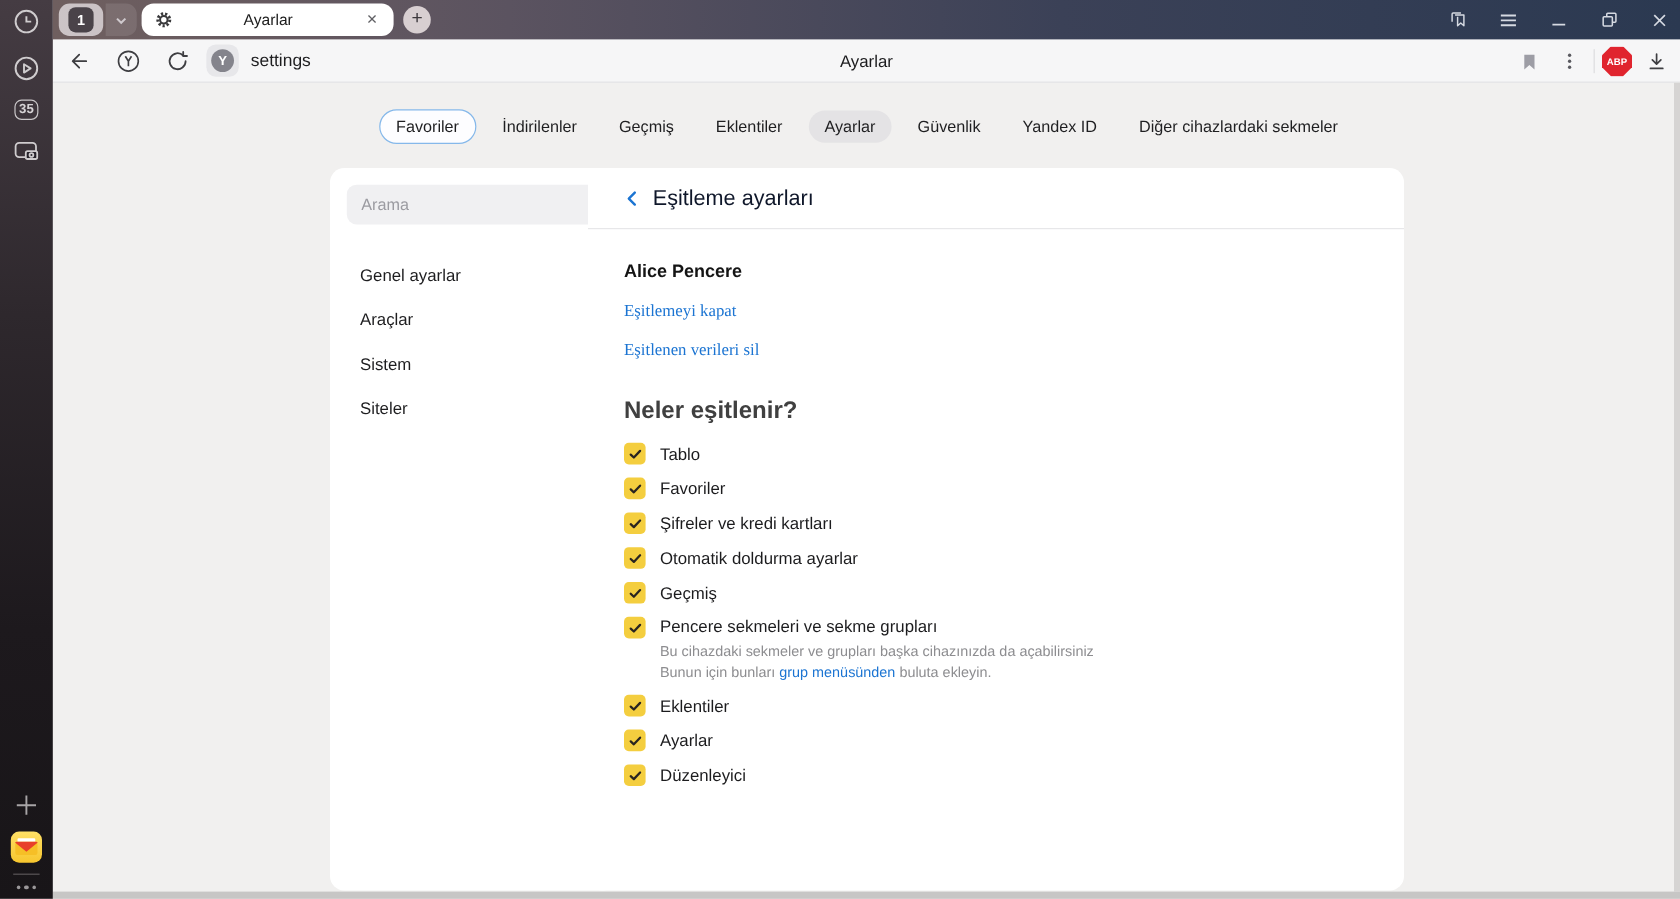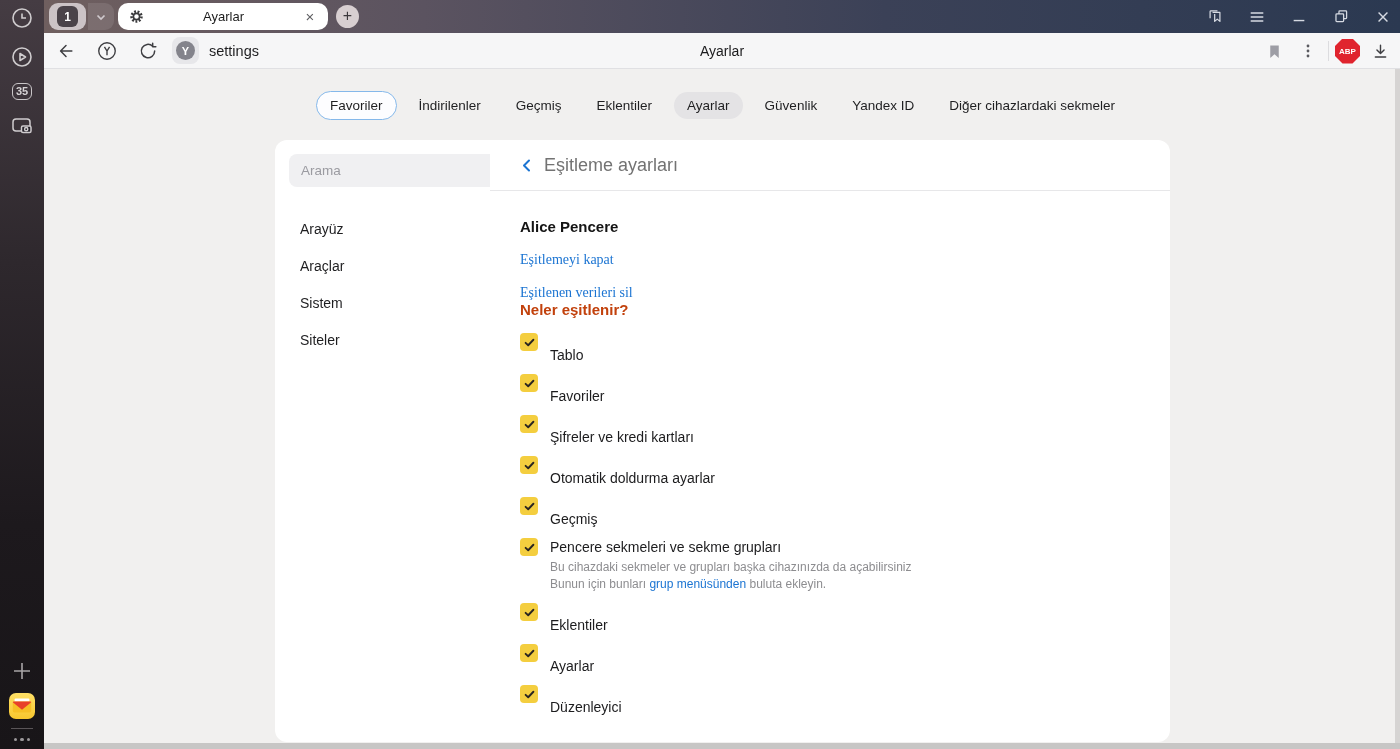--- a/index.html
+++ b/index.html
@@ -83,31 +83,31 @@
   .search-input { width:100%; height:33px; background:#f0f0f2; border:none; border-radius:8px;
     padding:0 12px; font-size:13.5px; font-family:inherit; color:#222; outline:none; }
   .search-input::placeholder { color:#9b9ba1; }
   .nav-list { margin-top:30px; display:flex; flex-direction:column; gap:13px; }
   .nav-list-item { font-size:14px; color:#1e1e20; padding:4px 11px; cursor:pointer;
     border-radius:7px; }
 
   .card-main { left:446px; width:680px; overflow:hidden; }
   .main-header { display:flex; align-items:center; gap:11px; padding:15px 30px 14px;
     border-bottom:1px solid #e7e7e9; cursor:pointer; }
-  .main-header-title { font-size:18px; color:#737373; font-weight:500; }
+  .main-header-title { font-size:18px; color:#0f172a; font-weight:500; }
   .main-body { padding:27px 30px 0; }
   .account-name { font-size:15px; font-weight:bold; color:#141414; }
   .link { display:inline-block; font-size:14px; color:#1b74d2; cursor:pointer;font-family:Liberation Serif, serif; }
   .link-row { margin-top:15px; }
-  .section-title { font-size:15px; font-weight:bold; color:#c2410c; }
+  .section-title { margin-top:30px; font-size:20px; font-weight:bold; color:#404040; }
   .check-list { margin-top:15px; }
   .check-row { display:flex; align-items:flex-start; gap:12px; margin-bottom:11px; }
   .cb { width:18px; height:18px; border-radius:4px; background:#f4ce3f; flex:0 0 auto;
     display:flex; align-items:center; justify-content:center; cursor:pointer; }
-  .cb-label { font-size:14px; color:#1c1c1e; padding-top:1px;margin-top:13px; }
+  .cb-label { font-size:14px; color:#1c1c1e; padding-top:1px; }
   .note { margin-top:3px; font-size:12px; line-height:16.5px; color:#8d8d90; }
   .note .link-inline { color:#1b74d2; cursor:pointer; }
 
   
   .edge-right { position:absolute; right:0; top:69px; bottom:6px; width:5px;
     background:#d6d4d3; z-index:20; }
   .edge-bottom { position:absolute; left:44px; right:0; bottom:0; height:6px;
     background:#c7c6c5; z-index:20; }
 
   svg { display:block; }
@@ -270,21 +270,21 @@
     <span class="nav-item">Eklentiler</span>
     <span class="nav-item selected">Ayarlar</span>
     <span class="nav-item">Güvenlik</span>
     <span class="nav-item">Yandex ID</span>
     <span class="nav-item">Diğer cihazlardaki sekmeler</span>
   </div>
 
   <div class="card card-nav">
     <input class="search-input" type="text" placeholder="Arama" style="">
     <div class="nav-list">
-      <div class="nav-list-item">Arayüz</div>
+      <div class="nav-list-item">Genel ayarlar</div>
       <div class="nav-list-item">Araçlar</div>
       <div class="nav-list-item">Sistem</div>
       <div class="nav-list-item">Siteler</div>
     </div>
   </div>
 
   <div class="card card-main">
     <div class="main-header">
       <span>
         <svg width="13" height="15" viewBox="0 0 13 15" fill="none" stroke="#1b74d2" stroke-width="2">

